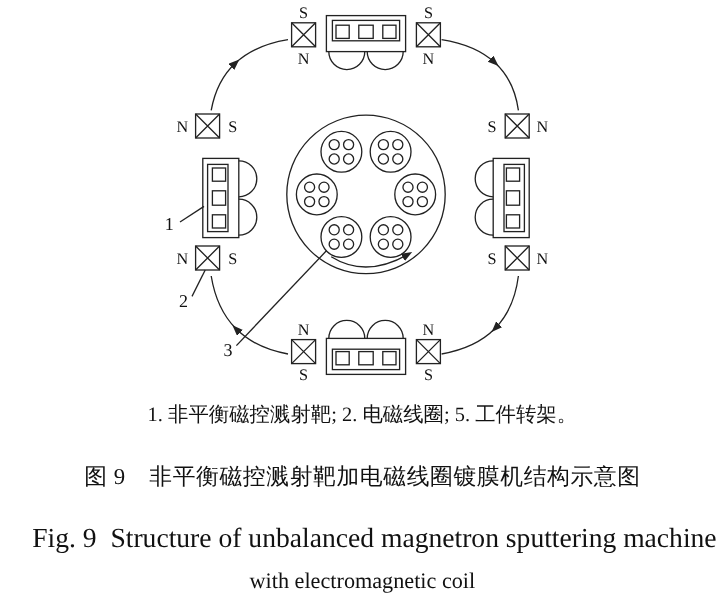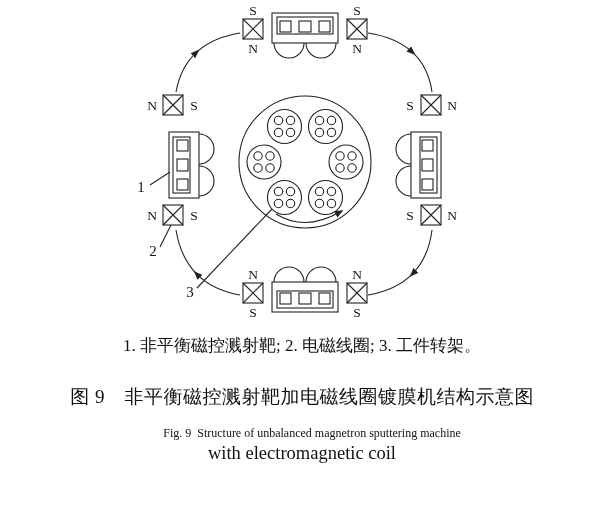--- a/index.html
+++ b/index.html
@@ -4,22 +4,22 @@
 <style>
   html,body{margin:0;padding:0;background:#ffffff;}
   .page{
     width:604px;height:510px;background:#ffffff;overflow:hidden;
     font-family:"Liberation Serif", serif;color:#111111;
   }
   .figure-svg{display:block;}
   .cap{ text-align:center; white-space:pre-wrap; }
   .legend{ font-size:17px; margin-top:8px; }
   .cap-zh{ font-size:19px; margin-top:27px; letter-spacing:0.5px; }
-  .cap-en1{ font-size:12px; margin-top:16px;padding-left:20px; }
-  .cap-en2{ font-size:18.5px; margin-top:2px; }
+  .cap-en1{ font-size:23px; margin-top:26px;padding-left:20px; }
+  .cap-en2{ font-size:18.5px; margin-top:13px; }
 </style>
 </head>
 <body>
 
 <div class="page">
 
   <svg class="figure-svg" width="604" height="326" viewBox="0 0 604 326" xmlns="http://www.w3.org/2000/svg">
     <defs>
       <marker id="ah" markerWidth="10" markerHeight="8" refX="5" refY="3.5" orient="auto" markerUnits="userSpaceOnUse">
         <path d="M0,0 L9,3.5 L0,7 Z" fill="#222222"></path>
@@ -105,18 +105,18 @@
       <text x="253" y="317">S</text>
       <text x="357" y="279">N</text>
       <text x="357" y="317">S</text>
 
       <text x="141" y="192" font-size="15">1</text>
       <text x="153" y="256" font-size="15">2</text>
       <text x="190" y="297" font-size="15">3</text>
     </g>
   </svg>
 
-  <div class="cap legend">1. 非平衡磁控溅射靶; 2. 电磁线圈; 3. 工件转架。</div>
+  <div class="cap legend">1. 非平衡磁控溅射靶; 2. 电磁线圈; 5. 工件转架。</div>
   <div class="cap cap-zh">图 9　非平衡磁控溅射靶加电磁线圈镀膜机结构示意图</div>
   <div class="cap cap-en1">Fig. 9  Structure of unbalanced magnetron sputtering machine</div>
   <div class="cap cap-en2">with electromagnetic coil</div>
 
 </div>
 
 </body></html>

